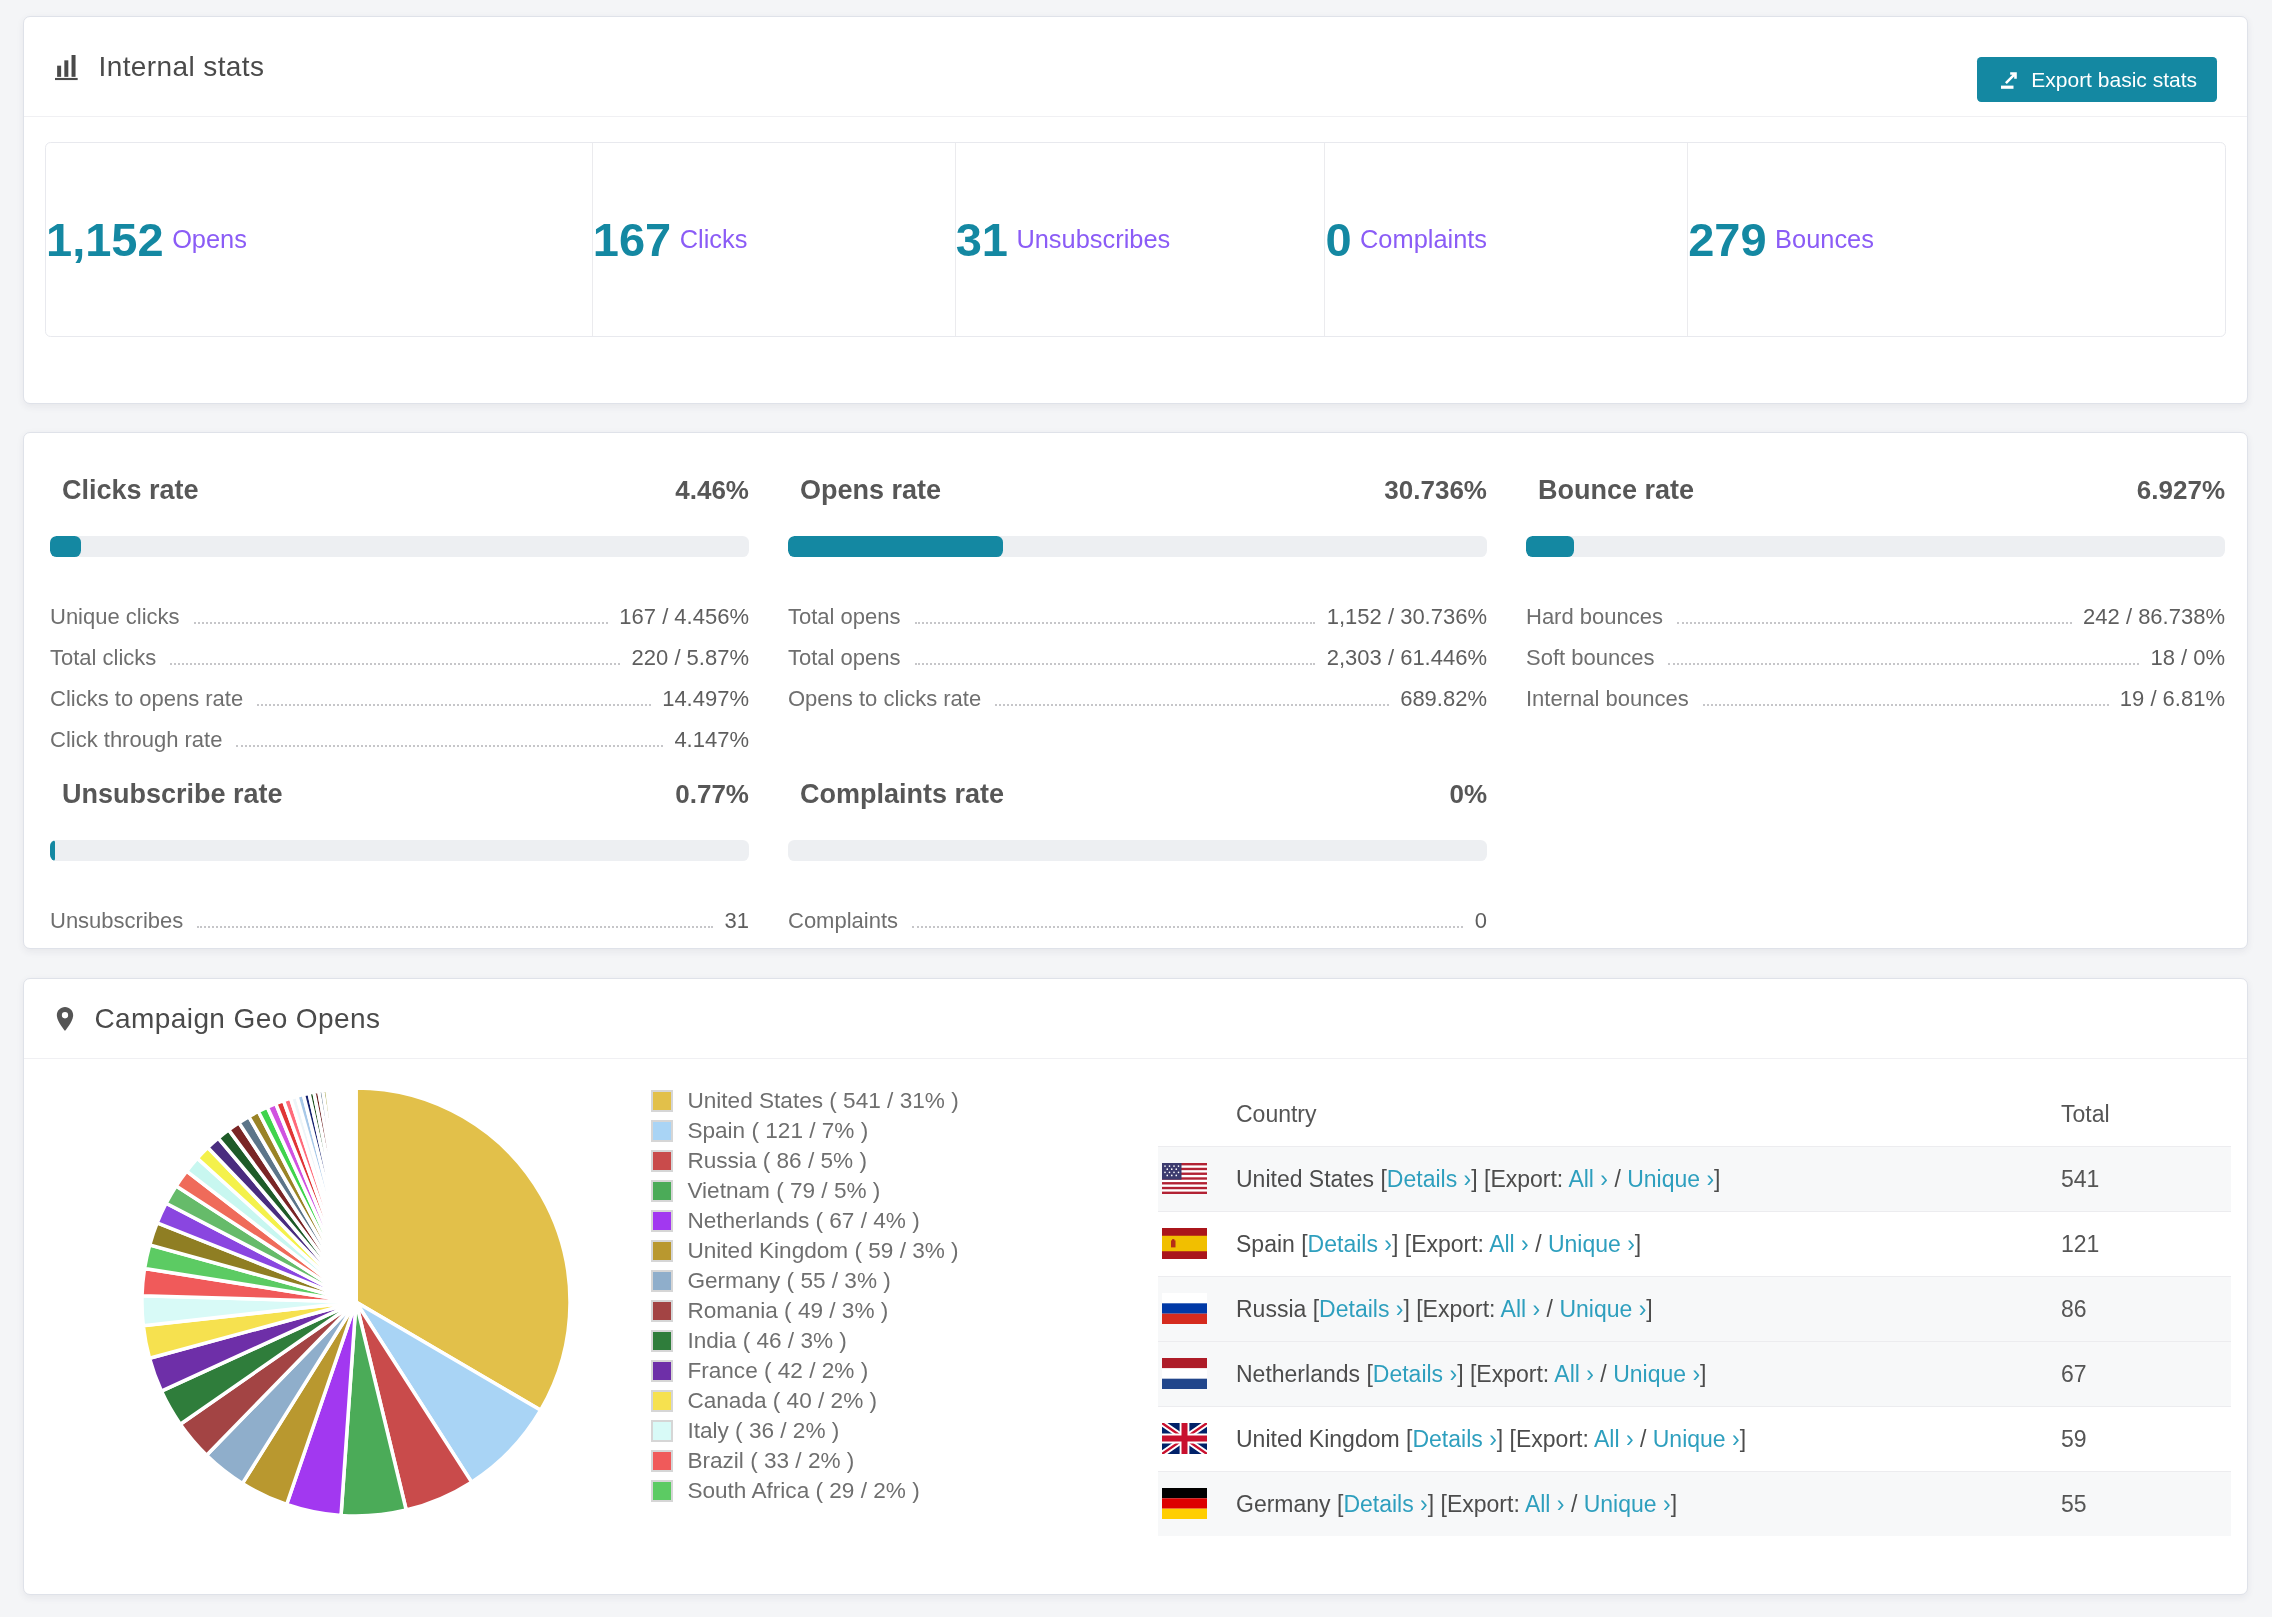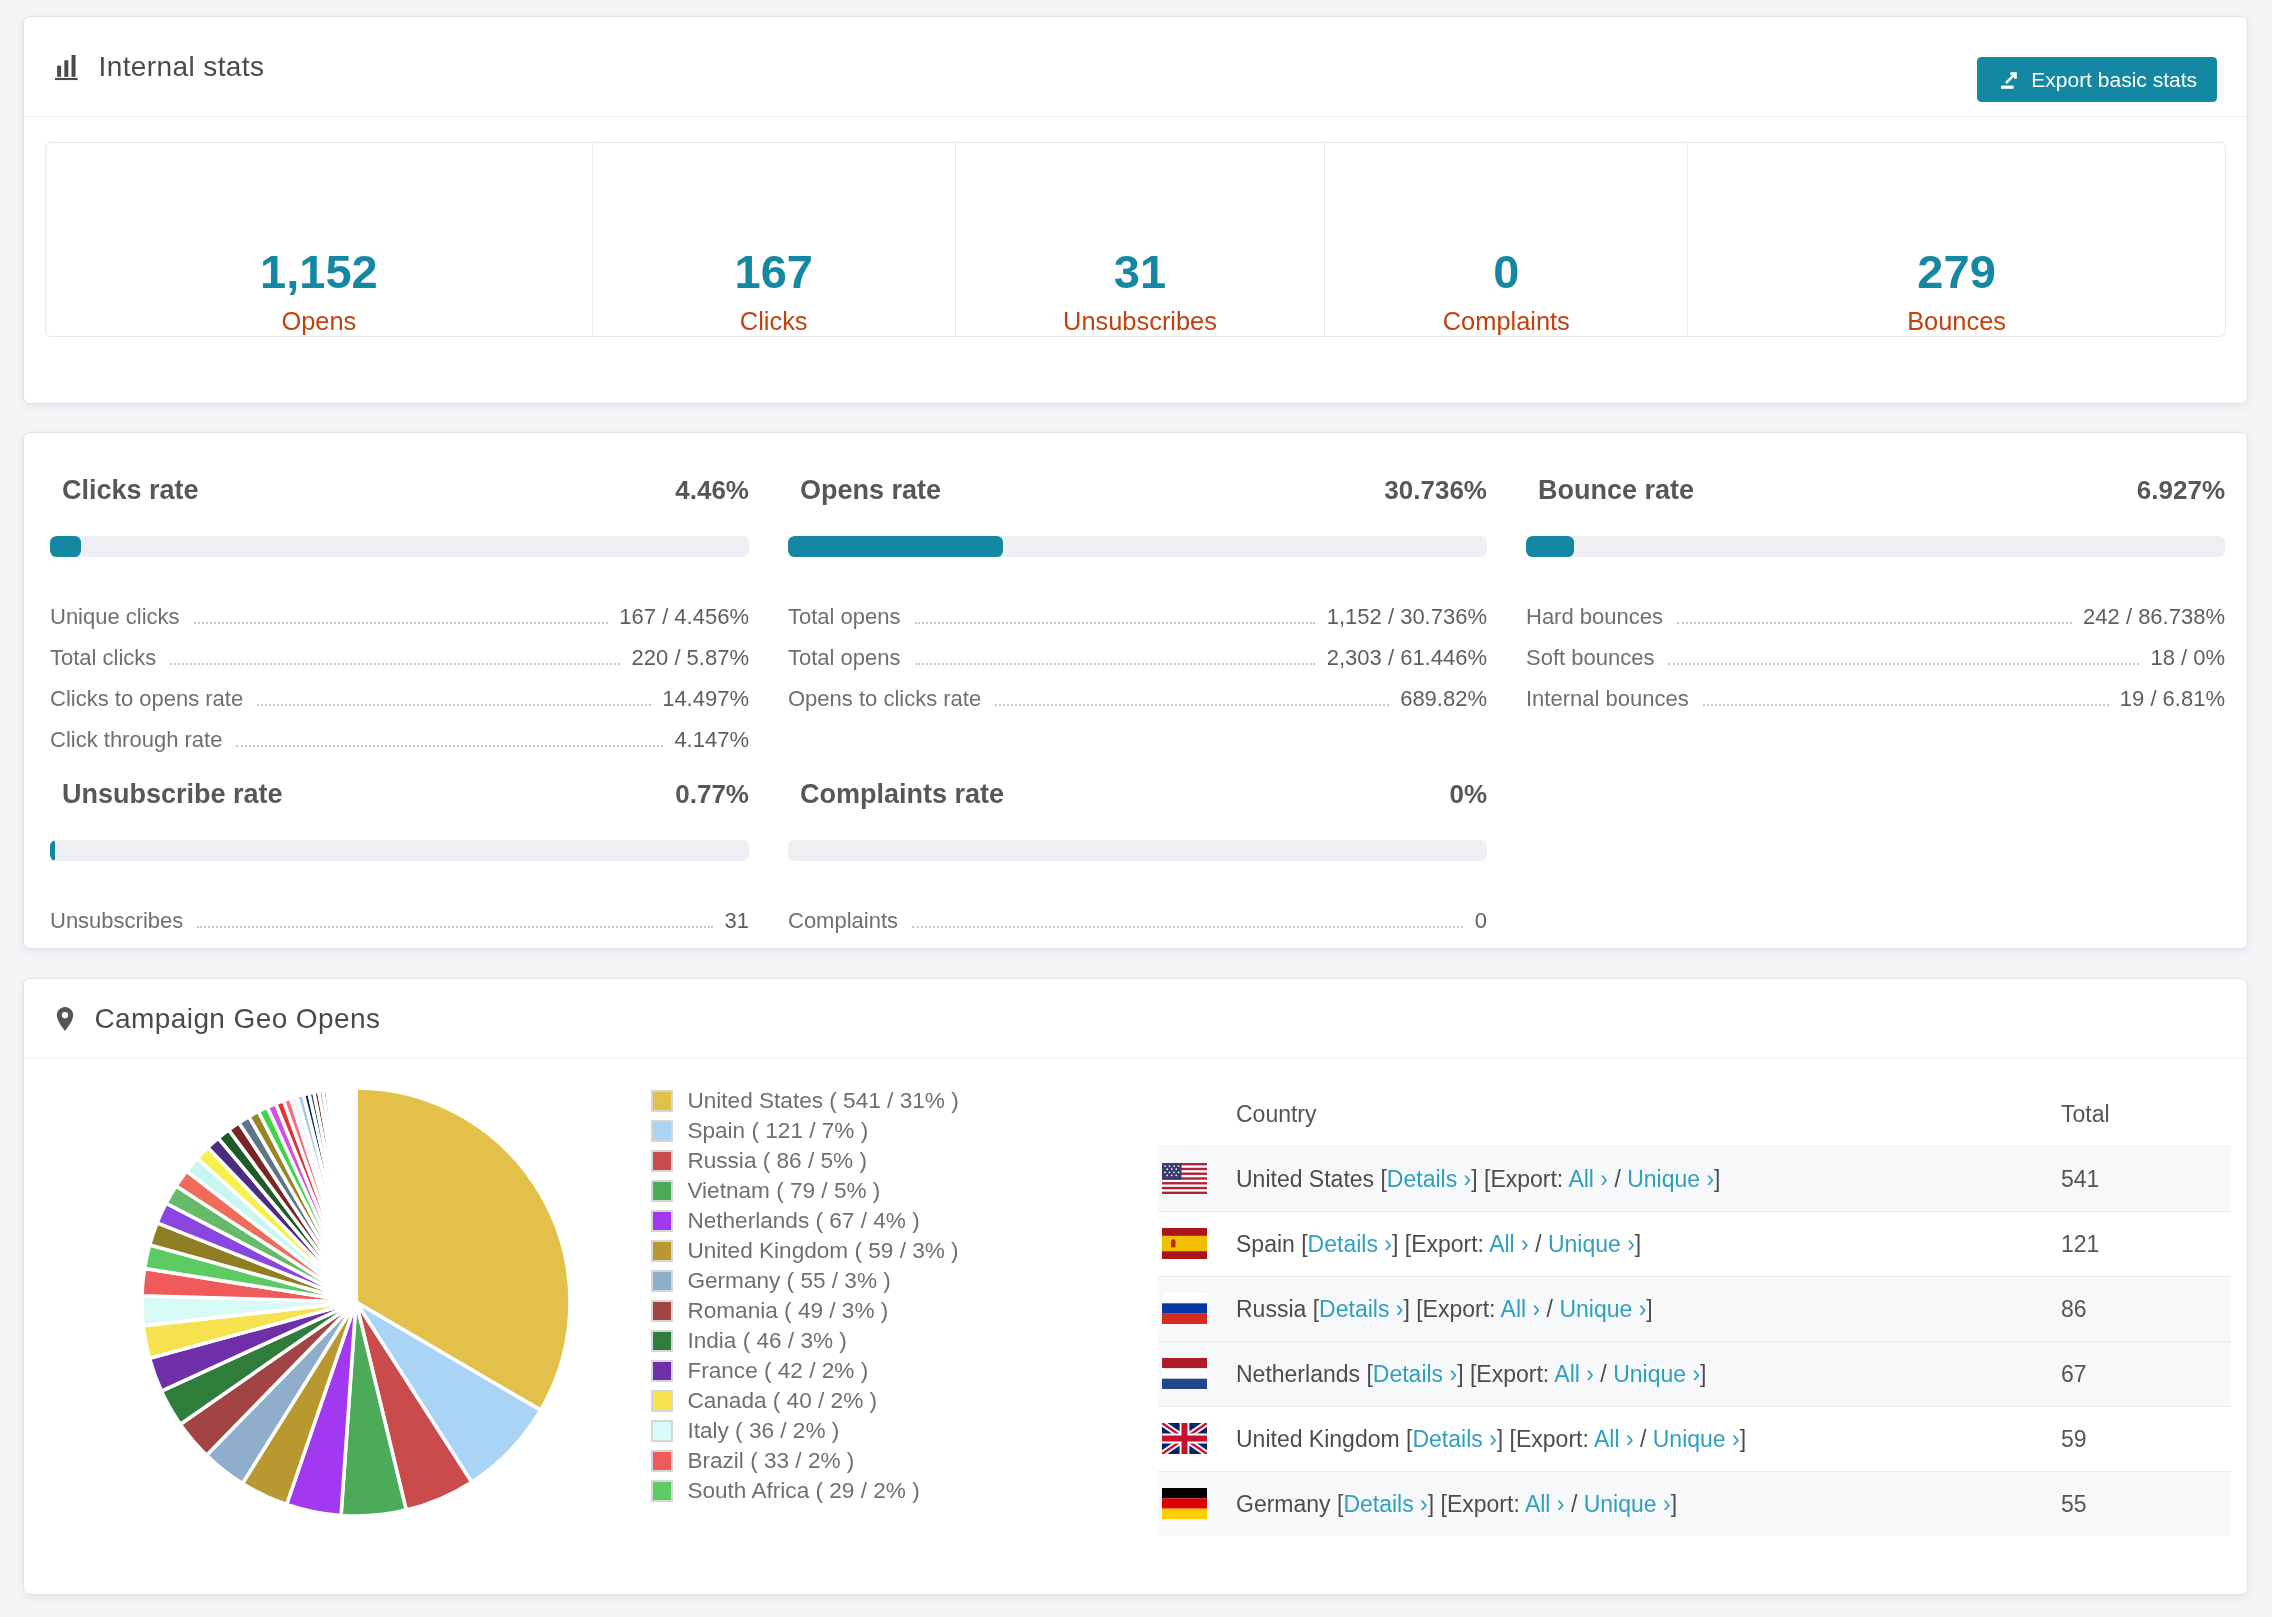--- a/index.html
+++ b/index.html
@@ -33,24 +33,24 @@
     background:#1488A2;border:none;border-radius:4.2px;
     color:#fff;font-size:21px;font-family:inherit;
     display:flex;align-items:center;gap:10px;padding:0 20px;cursor:pointer;
   }
   .export-btn svg{width:24px;height:24px}
 
   #stats-box{
     position:absolute;left:21px;right:21px;top:125px;height:195px;
     border:1.4px solid #e8e9ee;border-radius:5.6px;display:flex;box-sizing:border-box;
   }
-  .stat-cell{display:flex;flex-direction:column;justify-content:flex-end;align-items:center;gap:8.5px;box-sizing:border-box}
+  .stat-cell{display:flex;flex-direction:row;justify-content:flex-start;align-items:center;gap:8.5px;box-sizing:border-box}
   .stat-cell + .stat-cell{border-left:1.4px solid #ebebee}
   .stat-num{font-size:47px;font-weight:700;color:#1488A2}
-  .stat-label{font-size:25.4px;color:#c2410c}
+  .stat-label{font-size:25.4px;color:#8b5cf6}
 
   .rates-row{position:absolute;left:26px;right:26px;display:flex;gap:39px}
   #rates-row1{top:30px}
   #rates-row2{top:334px}
   .rate-col{width:699px;flex:0 0 auto}
   .rate-head{display:flex;justify-content:space-between;align-items:baseline}
   .rate-title{font-size:27px;font-weight:700;color:#575757;margin:12px}
   .rate-pct{font-size:26px;font-weight:700;color:#575757}
   .rate-bar{margin-top:18.4px;height:21px;background:#edeff2;border-radius:6.4px;overflow:hidden}
   .rate-fill{height:100%;background:#1488A2;border-radius:6.4px}

